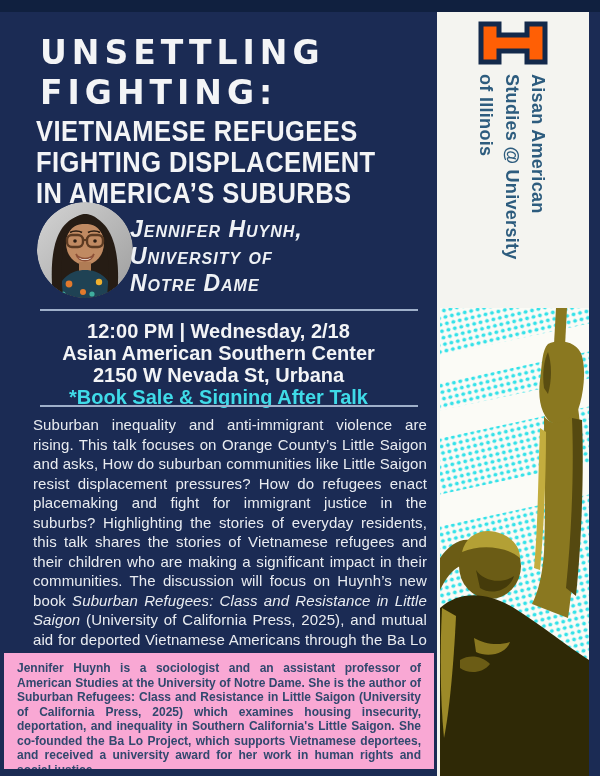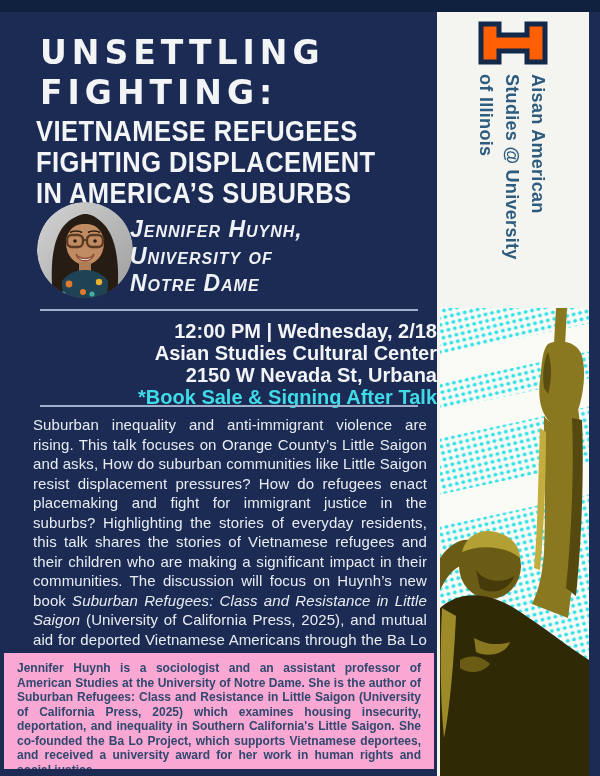--- a/index.html
+++ b/index.html
@@ -20,21 +20,21 @@
            border-radius:50%; overflow:hidden; }
   .speaker-name { position:absolute; left:130px; top:204px; color:#eef1f5;
                   font-variant:small-caps; font-weight:bold; font-size:23px;
                   line-height:27px; letter-spacing:1px; white-space:nowrap;font-style:italic; }
 
   
   .rule { position:absolute; left:40px; width:378px; height:2px; background:#9fb0ca; }
   .rule-1 { top:297px; } .rule-2 { top:393px; }
 
   
-  .event { position:absolute; left:0; top:308px; width:437px; text-align:right;
+  .event { position:absolute; left:0; top:308px; width:437px; text-align:center;
            font-weight:bold; font-size:20px; line-height:22px; color:#f3f4f6; }
   .event .note { color:#3fdbe8; }
 
   
   .abstract { position:absolute; left:33px; top:403px; width:394px; color:#e9ecf1;
               font-size:15px; line-height:19.5px; text-align:justify; letter-spacing:.1px; }
   .abstract .book { font-style:italic; }
 
   
   .bio-panel { position:absolute; left:4px; top:641px; width:430px; height:116px;
@@ -108,21 +108,21 @@
   <div class="speaker-name">
     <div>Jennifer Huynh,</div>
     <div>University of</div>
     <div>Notre Dame</div>
   </div>
 
   <div class="rule rule-1"></div>
 
   <div class="event">
     <div>12:00 PM | Wednesday, 2/18</div>
-    <div>Asian Studies Cultural Center</div>
+    <div>Asian American Southern Center</div>
     <div>2150 W Nevada St, Urbana</div>
     <div class="note">*Book Sale &amp; Signing After Talk</div>
   </div>
 
   <div class="rule rule-2"></div>
 
   <p class="abstract"><span>Suburban inequality and anti-immigrant violence are rising. This talk focuses on Orange County’s Little Saigon and asks, How do suburban communities like Little Saigon resist displacement pressures? How do refugees enact placemaking and fight for immigrant justice in the suburbs? Highlighting the stories of everyday residents, this talk shares the stories of Vietnamese refugees and their children who are making a significant impact in their communities. The discussion will focus on Huynh’s new book </span><span class="book">Suburban Refugees: Class and Resistance in Little Saigon</span><span> (University of California Press, 2025), and mutual aid for deported Vietnamese Americans through the Ba Lo Project.</span></p>
 
   <div class="bio-panel">
     <p>Jennifer Huynh is a sociologist and an assistant professor of American Studies at the University of Notre Dame. She is the author of Suburban Refugees: Class and Resistance in Little Saigon (University of California Press, 2025) which examines housing insecurity, deportation, and inequality in Southern California's Little Saigon. She co-founded the Ba Lo Project, which supports Vietnamese deportees, and received a university award for her work in human rights and social justice.</p>

